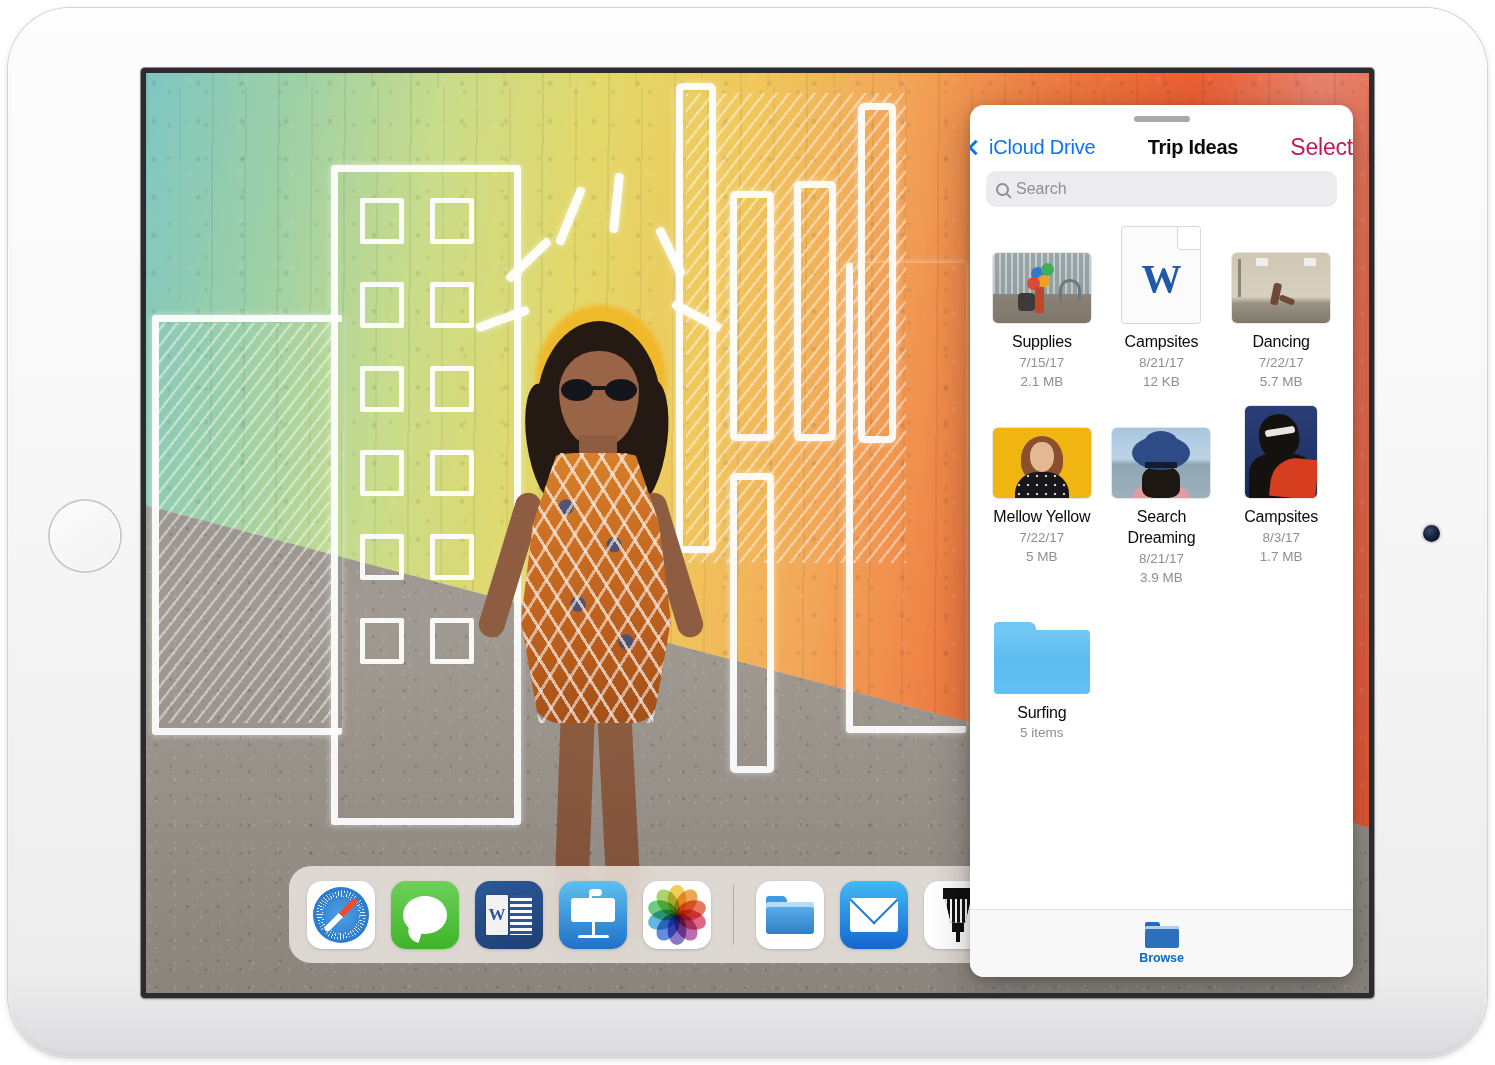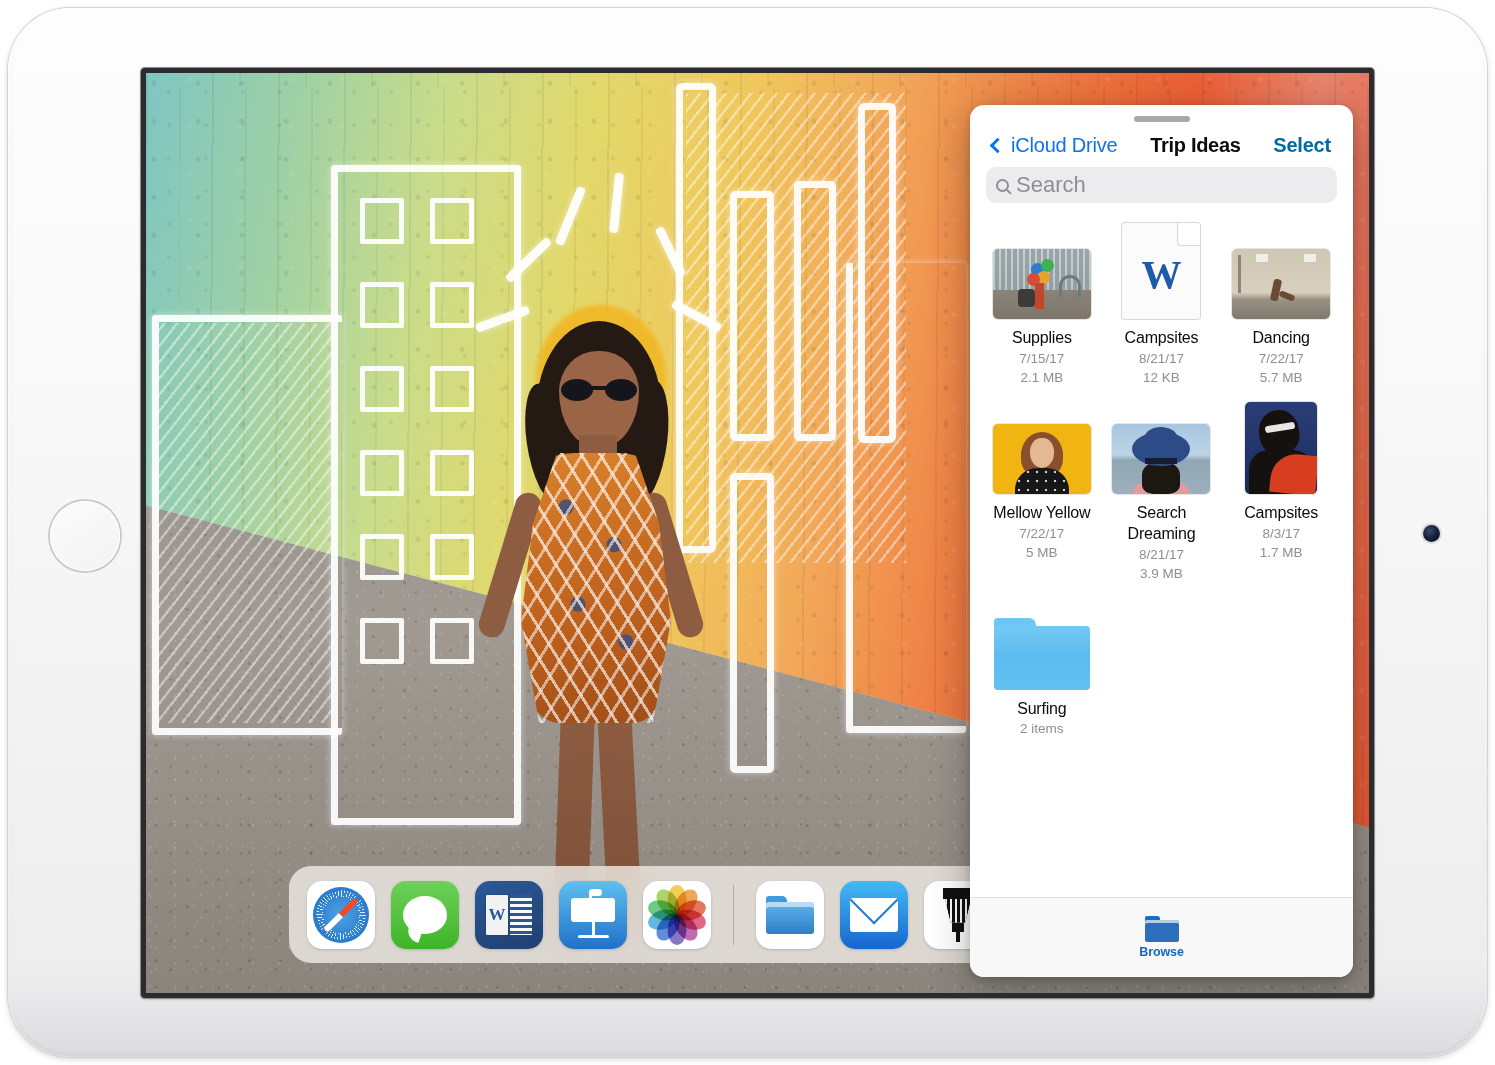--- a/index.html
+++ b/index.html
@@ -240,34 +240,34 @@
   
   #slideover {
     position:absolute; left:824px; top:32px; width:383px; height:872px;
     background:#ffffff; border-radius:14px;
     box-shadow: 0 10px 40px rgba(0,0,0,.30), 0 2px 10px rgba(0,0,0,.18);
     overflow:hidden; display:flex; flex-direction:column;
   }
   #drag-handle { width:56px; height:6px; background:#a9a9ad; border-radius:3px; margin:11px auto 0; flex:0 0 auto;}
 
   #nav-bar { display:flex; align-items:center; justify-content:space-between;
-             padding:12px 22px 10px; flex:0 0 auto; }
+             padding:12px 0 10px; flex:0 0 auto; }
   #back-btn { display:flex; align-items:center; color:#0a74ef; font-size:20px; letter-spacing:-.2px; }
   #back-chevron { width:11px; height:11px; border-left:3.2px solid #0a74ef; border-bottom:3.2px solid #0a74ef;
                   transform:rotate(45deg); margin-right:8px; }
   #nav-title { font-size:20px; font-weight:700; color:#0b0b0d; letter-spacing:-.3px; }
-  #select-btn { font-size:20px; color:#0369a1; letter-spacing:-.2px;font-weight:bold; }
+  #select-btn { font-size:23px; color:#be185d; letter-spacing:-.2px; }
 
   #search-wrap { padding:0 16px 10px; flex:0 0 auto; }
   #search-field { height:36px; background:#ececee; border-radius:10px; display:flex; align-items:center;
                   padding:0 10px; gap:7px; }
   #search-icon { width:13px; height:13px; border:2px solid #8e8e93; border-radius:50%; position:relative; flex:0 0 auto;}
   #search-icon::after{content:"";position:absolute;right:-5px;bottom:-3px;width:6px;height:2px;
      background:#8e8e93;transform:rotate(45deg);border-radius:1px;}
-  #search-input-text { color:#8e8e93; font-size:22px; }
+  #search-input-text { color:#8e8e93; font-size:16px; }
 
   #file-grid { flex:1 1 auto; padding:4px 12px 0; display:grid;
      grid-template-columns: repeat(3, 1fr); row-gap:4px; align-content:start; overflow:hidden; }
   .file-cell { display:flex; flex-direction:column; align-items:center; padding-top:10px; }
   .thumb-box { height:92px; display:flex; align-items:flex-end; justify-content:center; }
   .file-name { font-size:16px; color:#0b0b0d; text-align:center; line-height:1.3; margin-top:9px;
                max-width:105px; letter-spacing:-.2px;}
   .file-meta { font-size:13.5px; color:#8e8e93; text-align:center; line-height:1.45; }
 
   
@@ -337,21 +337,21 @@
   .doc-word{width:78px;height:96px;background:#fbfbfb;position:relative;border-radius:3px;
     box-shadow:0 0 0 1px #d8d8da; display:flex;align-items:center;justify-content:center;}
   .doc-word::before{content:"";position:absolute;right:0;top:0;width:22px;height:22px;
     background:#ffffff;border-left:1px solid #d8d8da;border-bottom:1px solid #d8d8da;
     border-radius:0 3px 0 4px;}
   .doc-word::after{content:"";position:absolute;right:0;top:0;border-style:solid;
     border-width:22px 22px 0 0;border-color:#eaeaec transparent transparent transparent;opacity:0;}
   .doc-word span{font:700 40px "Liberation Serif",serif;color:#1f5aa8;margin-top:6px;}
 
   
-  #tabbar{height:80px;flex:0 0 auto;background:rgba(248,248,248,.94);
+  #tabbar{height:68px;flex:0 0 auto;background:rgba(248,248,248,.94);
      backdrop-filter:blur(18px);-webkit-backdrop-filter:blur(18px);
      border-top:1px solid rgba(0,0,0,.10);
      display:flex;align-items:center;justify-content:center;}
   #tab-browse{display:flex;flex-direction:column;align-items:center;gap:3px;color:#1268c3;}
   .tab-folder{width:34px;height:26px;position:relative;}
   .tab-folder::before{content:"";position:absolute;left:0;top:0;width:15px;height:5px;
      background:#1f6cc4;border-radius:2px 3px 0 0;}
   .tab-folder::after{content:"";position:absolute;left:0;top:4px;width:34px;height:22px;
      background:#2b6fbd;border-radius:2px;box-shadow:inset 0 3px 0 rgba(255,255,255,.65);}
   #tab-browse-label{font-size:12.5px;font-weight:700;letter-spacing:-.1px;}
@@ -594,21 +594,21 @@
           </div>
 
           <div class="file-cell">
             <div class="thumb-box">
               <div class="folder">
                 <div class="folder-tab"></div>
                   <div class="folder-body"></div>
               </div>
             </div>
             <div class="file-name">Surfing</div>
-            <div class="file-meta">2 items</div>
+            <div class="file-meta">5 items</div>
           </div>
 
         </div>
 
         <div id="tabbar">
           <div id="tab-browse">
             <span class="tab-folder"></span>
             <span id="tab-browse-label">Browse</span>
           </div>
         </div>

